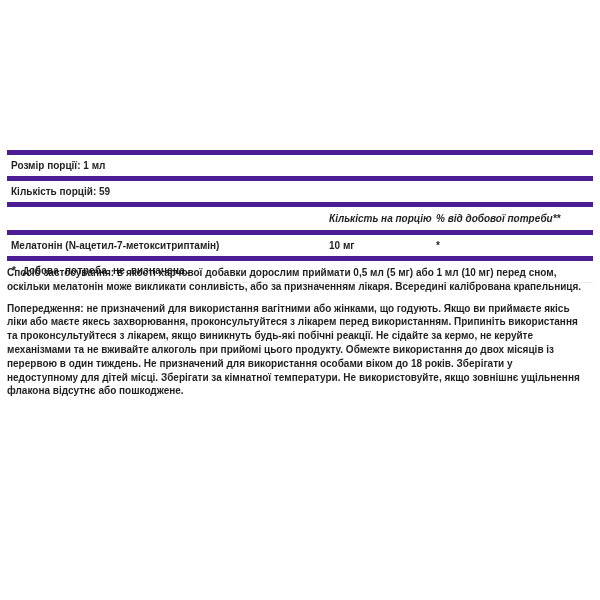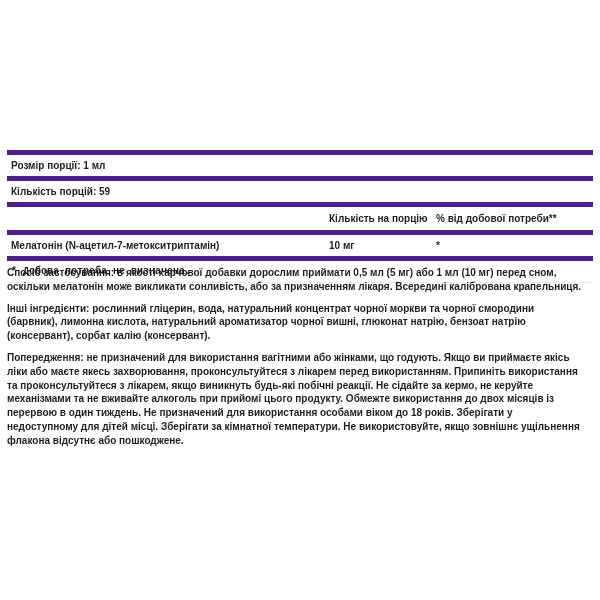--- a/index.html
+++ b/index.html
@@ -26,32 +26,31 @@
 </head>
 <body>
 
 <div class="wrap">
   <div class="row">
     <span class="c1">Розмір порції: 1 мл</span>
   </div>
   <div class="row">
     <span class="c1">Кількість порцій: 59</span>
   </div>
-  <div class="row" style="height:23px;line-height:23px;">
+  <div class="row" style="height:23px;line-height:23px;font-style:italic;">
     <span class="c1"></span>
     <span class="c2">Кількість на порцію</span>
     <span class="c3">% від добової потреби**</span>
   </div>
   <div class="row">
     <span class="c1">Мелатонін (N-ацетил-7-метокситриптамін)</span>
     <span class="c2">10 мг</span>
     <span class="c3">*</span>
   </div>
   <div class="row last">
     <span class="c1">* Добова потреба не визначена.</span>
   </div>
 </div>
 
 <div class="paras">
   <p class="para">Спосіб застосування: в якості харчової добавки дорослим приймати 0,5 мл (5 мг) або 1 мл (10 мг) перед сном, оскільки мелатонін може викликати сонливість, або за призначенням лікаря. Всередині калібрована крапельниця.</p>
-  <p class="para">Інші інгредієнти: рослинний гліцерин, вода, натуральний концентрат чорної моркви та чорної смородини (барвник), лимонна кислота, натуральний ароматизатор чорної вишні, глюконат натрію, бензоат натрію (консервант), сорбат калію (консервант).</p>
   <p class="para">Попередження: не призначений для використання вагітними або жінками, що годують. Якщо ви приймаєте якісь ліки або маєте якесь захворювання, проконсультуйтеся з лікарем перед використанням. Припиніть використання та проконсультуйтеся з лікарем, якщо виникнуть будь-які побічні реакції. Не сідайте за кермо, не керуйте механізмами та не вживайте алкоголь при прийомі цього продукту. Обмежте використання до двох місяців із перервою в один тиждень. Не призначений для використання особами віком до 18 років. Зберігати у недоступному для дітей місці. Зберігати за кімнатної температури. Не використовуйте, якщо зовнішнє ущільнення флакона відсутнє або пошкоджене.</p>
 </div>
 
 </body></html>

